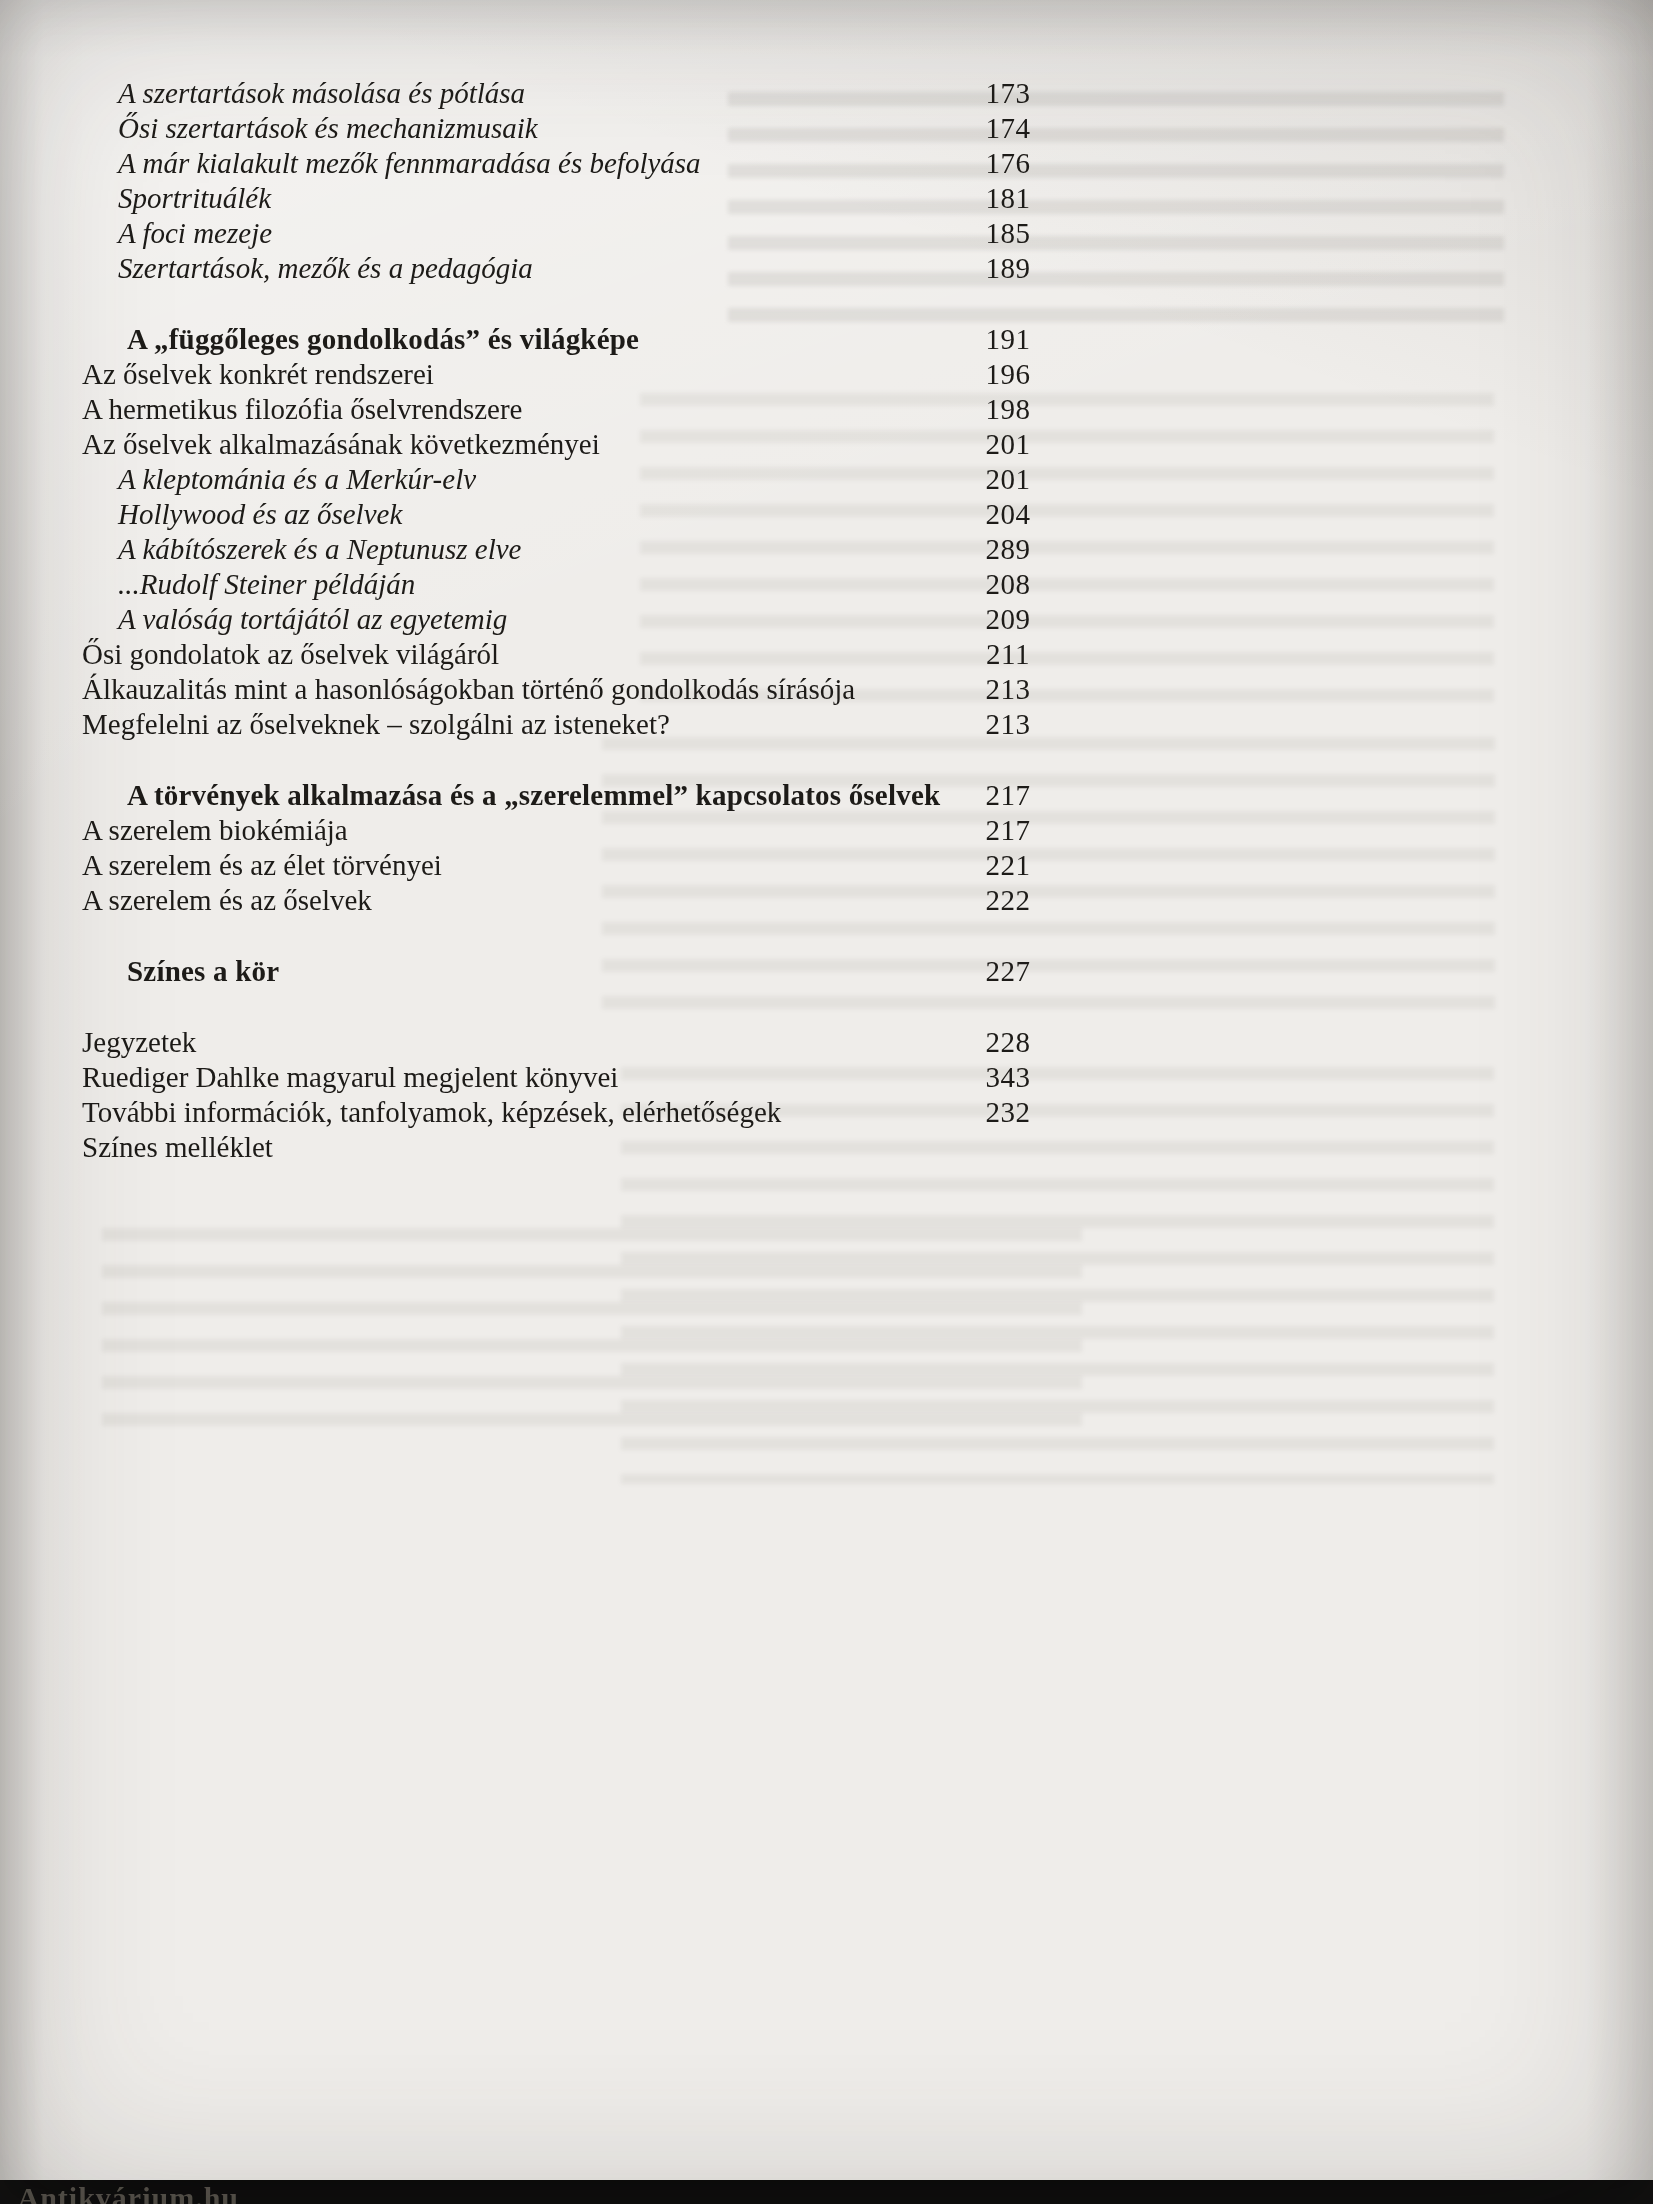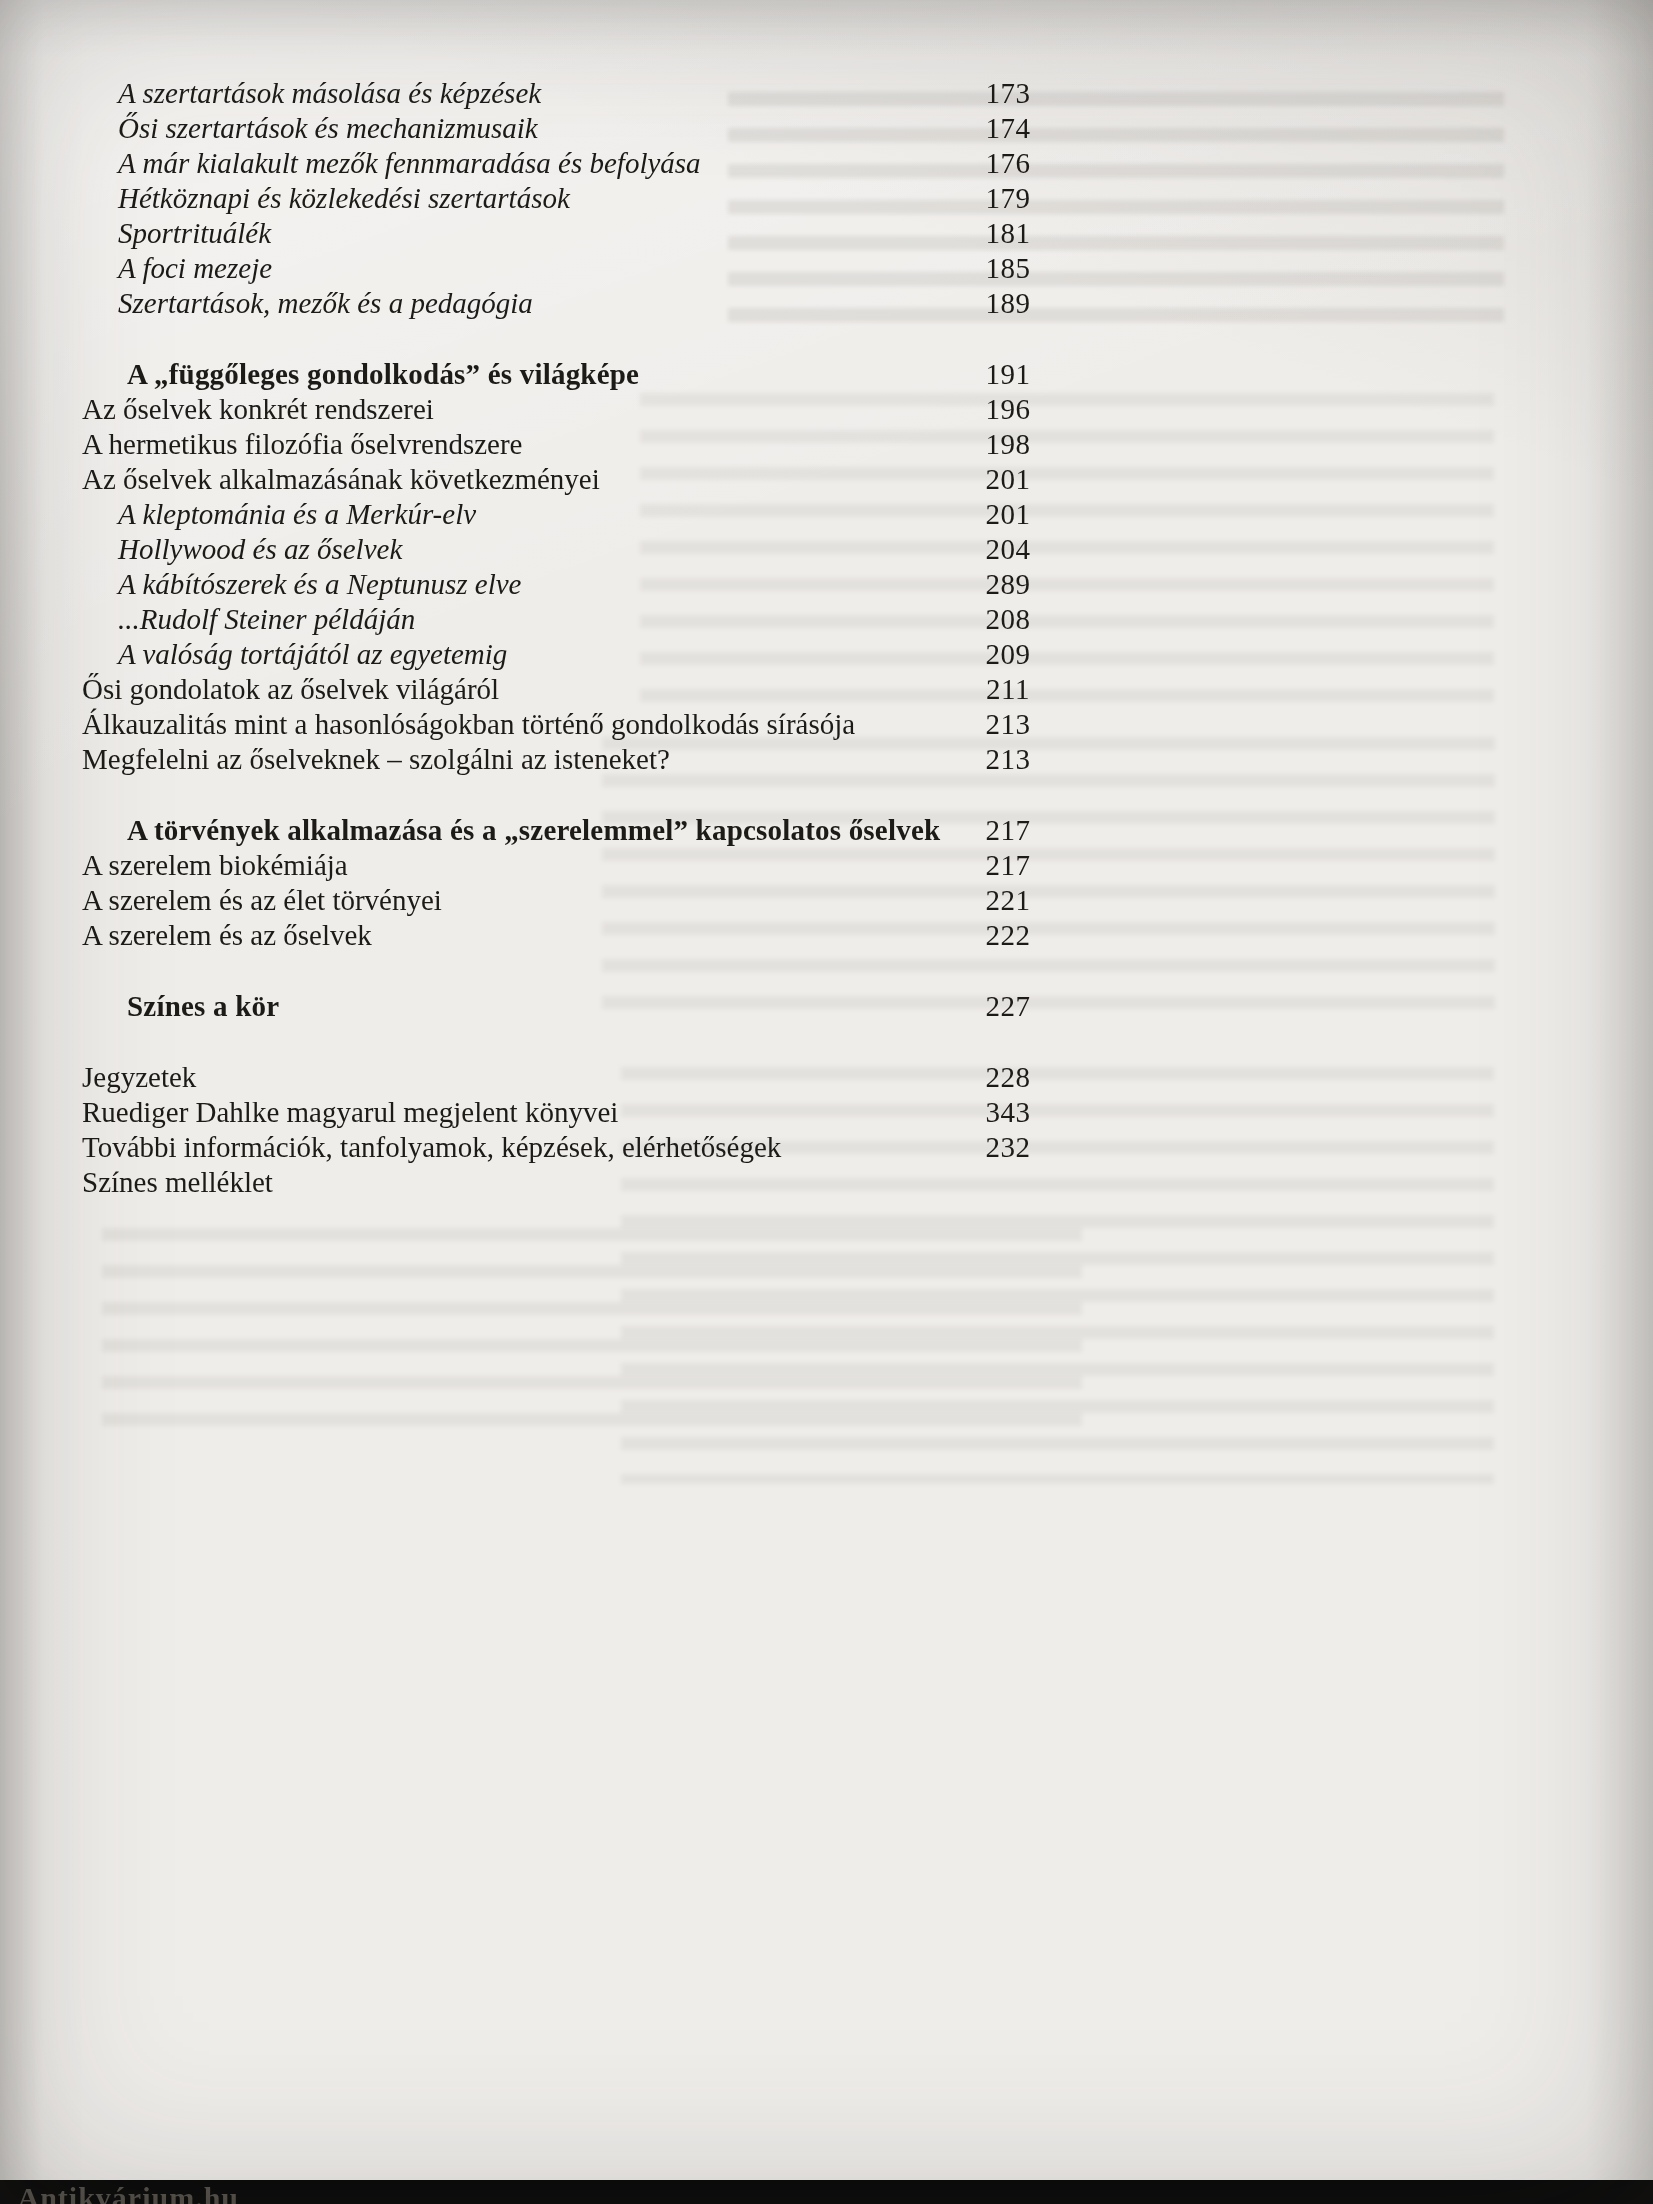--- a/index.html
+++ b/index.html
@@ -96,34 +96,30 @@
 <div class="photo">
 
   <div class="smudge strong" id="smudge-1"></div>
   <div class="smudge" id="smudge-2"></div>
   <div class="smudge" id="smudge-3"></div>
   <div class="smudge" id="smudge-4"></div>
   <div class="smudge" id="smudge-5"></div>
 
   <div class="toc">
       <div class="row italic indent">
-        <span class="label">A szertartások másolása és képzések</span>
+        <span class="label">A szertartások másolása és pótlása</span>
         <span class="page">173</span>
       </div>
       <div class="row italic indent">
         <span class="label">Ősi szertartások és mechanizmusaik</span>
         <span class="page">174</span>
       </div>
       <div class="row italic indent">
         <span class="label">A már kialakult mezők fennmaradása és befolyása</span>
         <span class="page">176</span>
-      </div>
-      <div class="row italic indent">
-        <span class="label">Hétköznapi és közlekedési szertartások</span>
-        <span class="page">179</span>
       </div>
       <div class="row italic indent">
         <span class="label">Sportrituálék</span>
         <span class="page">181</span>
       </div>
       <div class="row italic indent">
         <span class="label">A foci mezeje</span>
         <span class="page">185</span>
       </div>
       <div class="row italic indent">

